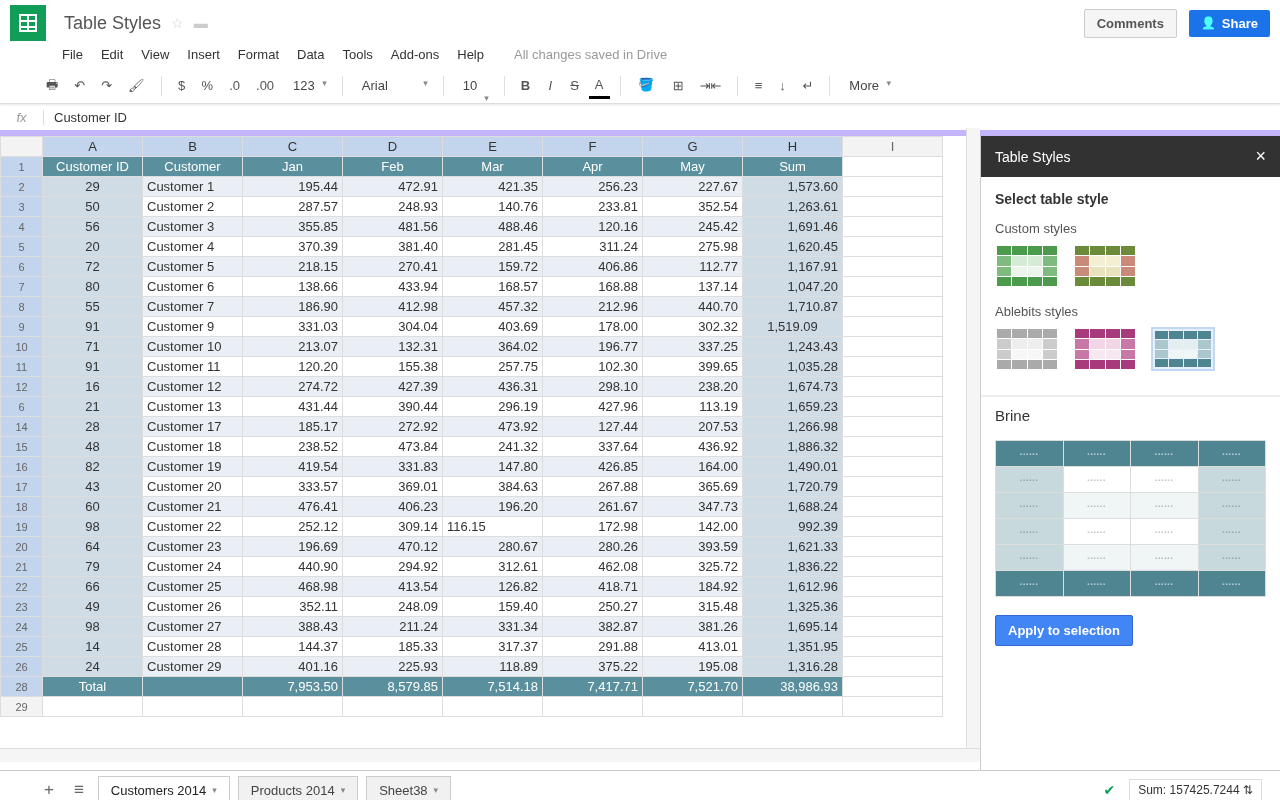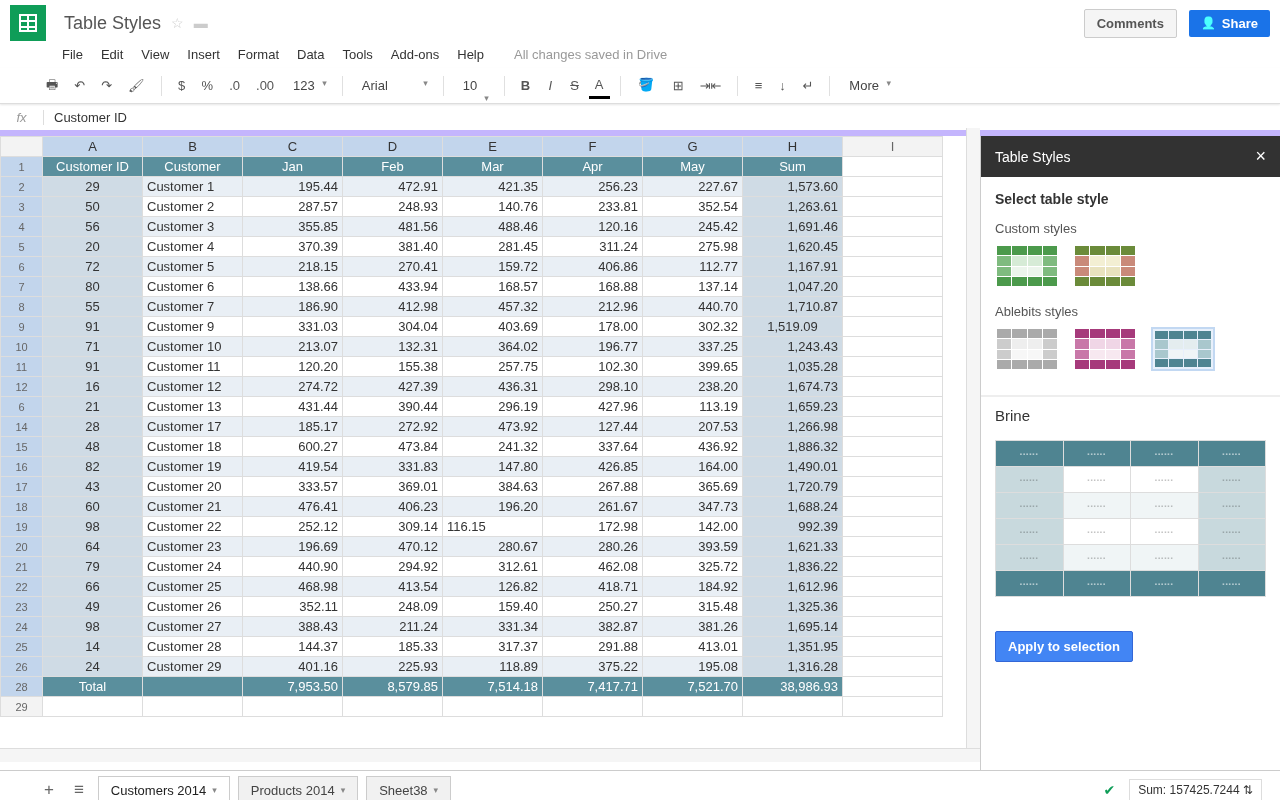--- a/index.html
+++ b/index.html
@@ -73,21 +73,21 @@
 .sb-preview table { border-collapse: collapse; width: 100%; }
 .sb-preview td { border: 1px solid #ddd; height: 26px; width: 25%; }
 .sb-preview .ph { background: #4f8491; }
 .sb-preview .pf { background: #4f8491; }
 .sb-preview .pside { background: #c8d9dd; }
 .sb-preview .pbody { background: #fff; }
 .sb-preview .palt { background: #f0f5f6; }
 .sb-preview .dots::after { content: "▪▪▪▪▪▪"; font-size: 6px; letter-spacing: 1px; display: block; text-align: center; color: rgba(255,255,255,.6); }
 .sb-preview .pbody.dots::after, .sb-preview .palt.dots::after, .sb-preview .pside.dots::after { color: rgba(0,0,0,.25); }
 .sb-options { padding: 10px 14px; border-top: 1px solid #eee; font-size: 14px; color: #333; display: flex; justify-content: space-between; cursor: pointer; }
-.sb-apply { margin: 20px 14px; }
+.sb-apply { margin: 4px 14px; }
 .sb-apply button { background: #4285f4; color: #fff; border: 1px solid #3367d6; padding: 7px 12px; font-size: 13px; font-weight: bold; cursor: pointer; border-radius: 2px; }
 .sidebar .styles-scroll { border-bottom: 1px solid #eee; padding-bottom: 8px; }
 
 
 .tabs { height: 38px; border-top: 1px solid #ccc; display: flex; align-items: center; padding: 0 10px 0 38px; gap: 8px; font-size: 13px; position: relative; }
 .tab-add, .tab-all { color: #666; cursor: pointer; padding: 4px 6px; font-size: 17px; }
 .tab { padding: 6px 12px; border: 1px solid #ccc; border-bottom: none; background: #f1f1f1; cursor: pointer; display: flex; align-items: center; gap: 6px; color: #444; }
 .tab.active { background: #fff; font-weight: normal; color: #222; }
 .tab .dd { font-size: 9px; color: #888; }
 .tabs-right { margin-left: auto; display: flex; align-items: center; gap: 14px; padding-right: 8px; }
@@ -350,21 +350,21 @@
             <td class="data-alt  num" style="text-align:right">473.92</td>
             <td class="data-alt  num" style="text-align:right">127.44</td>
             <td class="data-alt  num" style="text-align:right">207.53</td>
             <td class="data-alt data-last num" style="text-align:right">1,266.98</td>
             <td></td>
           </tr>
           <tr>
             <th class="rowh sel">15</th>
             <td class=" data-first num" style="text-align:center">48</td>
             <td class="  " style="text-align:left">Customer 18</td>
-            <td class="  num" style="text-align:right">600.27</td>
+            <td class="  num" style="text-align:right">238.52</td>
             <td class="  num" style="text-align:right">473.84</td>
             <td class="  num" style="text-align:right">241.32</td>
             <td class="  num" style="text-align:right">337.64</td>
             <td class="  num" style="text-align:right">436.92</td>
             <td class=" data-last num" style="text-align:right">1,886.32</td>
             <td></td>
           </tr>
           <tr>
             <th class="rowh sel">16</th>
             <td class="data-alt data-first num" style="text-align:center">82</td>

